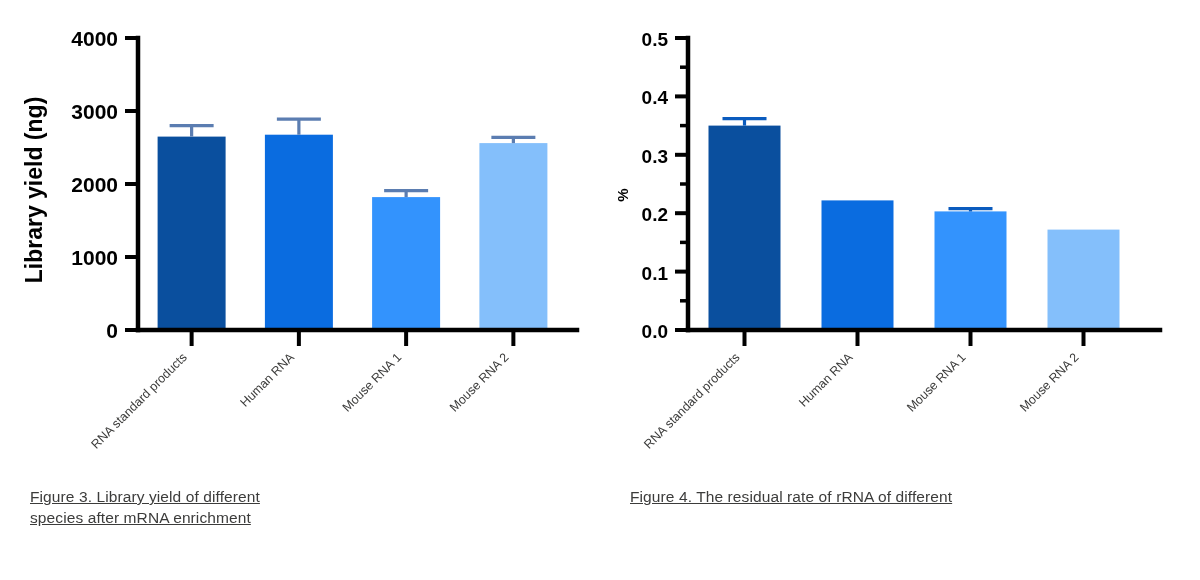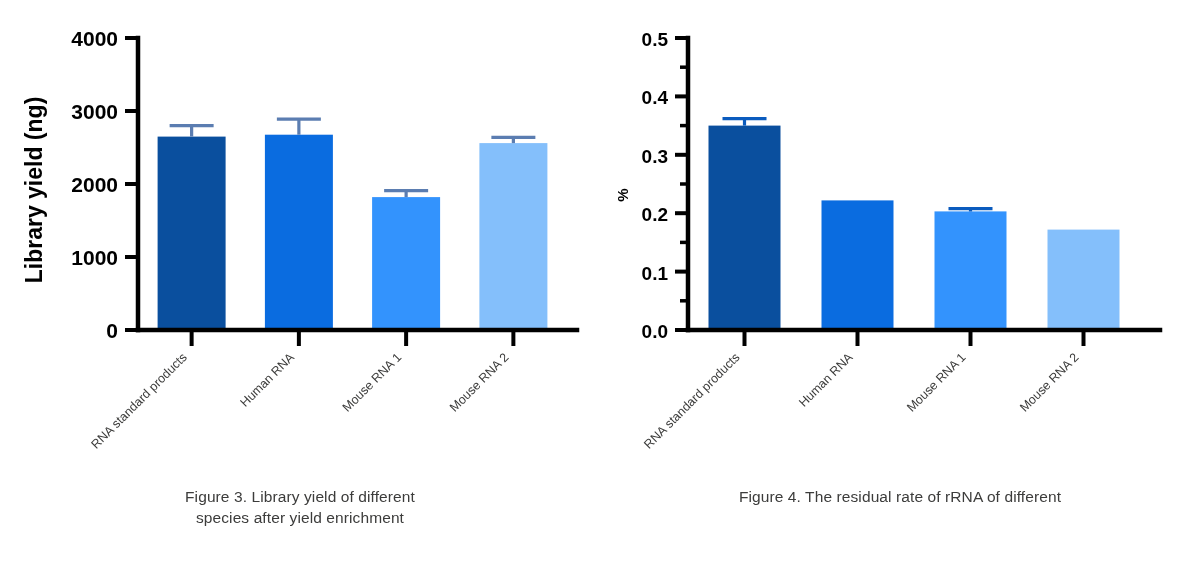--- a/index.html
+++ b/index.html
@@ -34,25 +34,26 @@
     width: 600px;
     height: 470px;
   }
   .plot svg { display: block; }
 
   .caption {
     position: absolute;
     left: 30px;
     width: 540px;
     top: 486px;
-    text-align: center;
+    text-align: left;
     font-size: 15.5px;
     line-height: 21px;
     color: #3c3c3b;
     letter-spacing: 0.1px;
+    text-decoration: underline;
   }
   .caption .line { display: block; white-space: pre; }
 
   
   text { font-family: "Liberation Sans", sans-serif; }
   .ytick {
     font-size: 21px;
     font-weight: bold;
     fill: #000000;
   }
@@ -120,21 +121,21 @@
             <line x1="513.375" y1="330" x2="513.375" y2="346"></line>
           </g>
           <text x="187.625" y="358" text-anchor="end" transform="rotate(-45 187.625 358)" class="xtick">RNA standard products</text>
           <text x="294.875" y="358" text-anchor="end" transform="rotate(-45 294.875 358)" class="xtick">Human RNA</text>
           <text x="402.125" y="358" text-anchor="end" transform="rotate(-45 402.125 358)" class="xtick">Mouse RNA 1</text>
           <text x="509.375" y="358" text-anchor="end" transform="rotate(-45 509.375 358)" class="xtick">Mouse RNA 2</text>
         </svg>
     </div>
     <div class="caption">
       <span class="line">Figure 3. Library yield of different</span>
-      <span class="line">species after yield enrichment</span>
+      <span class="line">species after mRNA enrichment</span>
     </div>
   </div>
 
   <div class="figure right">
     <div class="plot">
       <svg id="svg-1" width="600" height="470" viewBox="0 0 600 470">
           <rect x="108.5" y="125.6" width="72" height="204.4" fill="#0A4F9E"></rect>
           <rect x="221.5" y="200.4" width="72" height="129.6" fill="#0A6CE0"></rect>
           <rect x="334.5" y="211.4" width="72" height="118.6" fill="#3393FD"></rect>
           <rect x="447.5" y="229.6" width="72" height="100.4" fill="#84BFFB"></rect>

